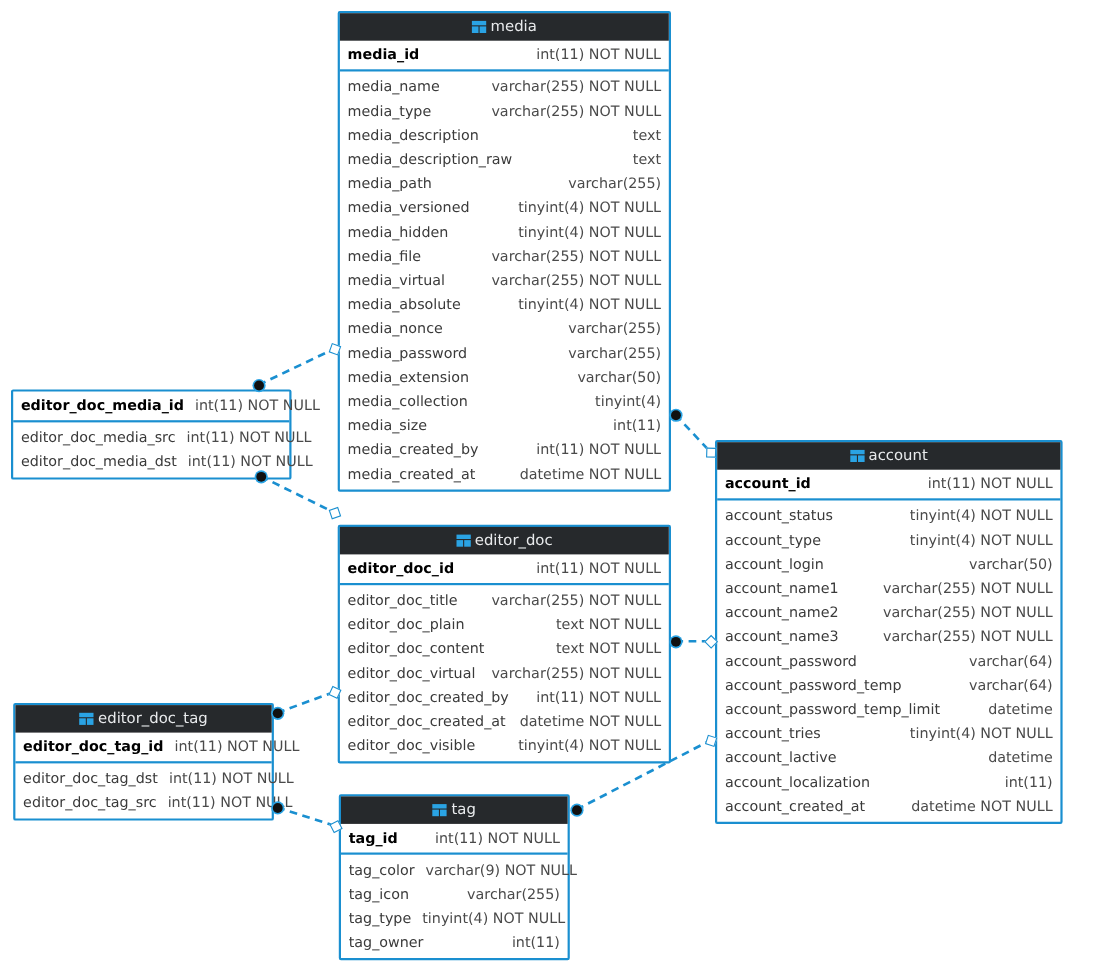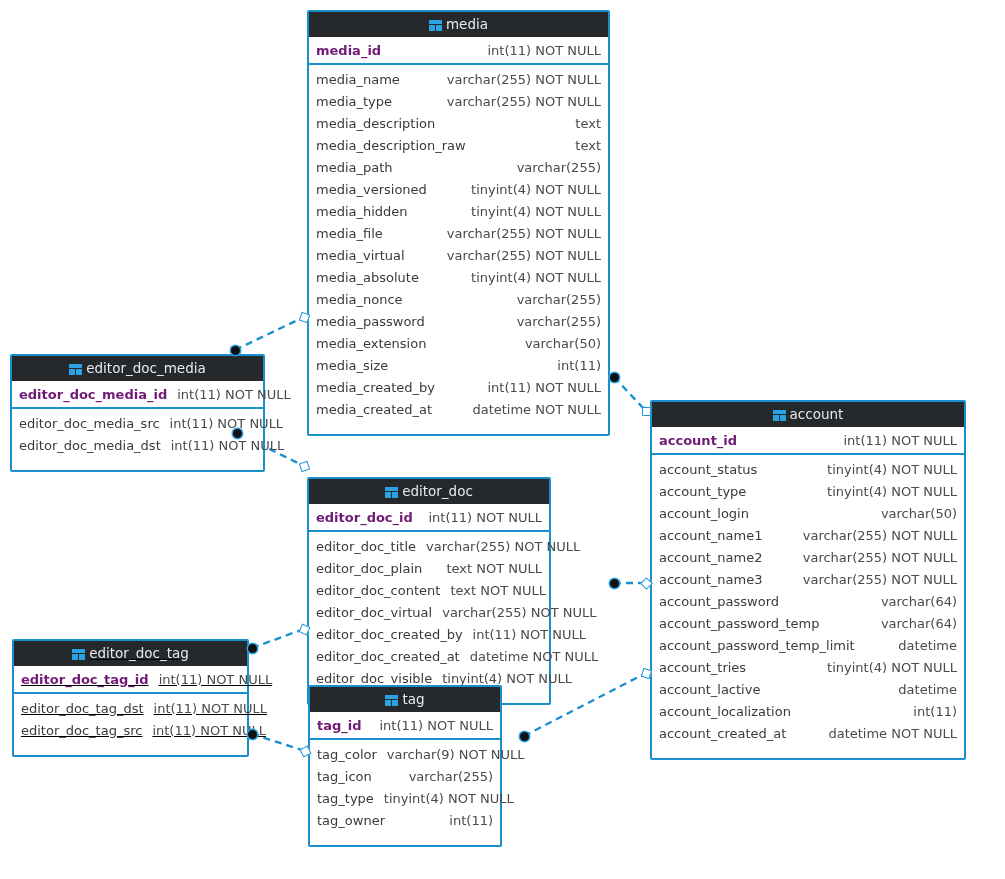--- a/index.html
+++ b/index.html
@@ -76,33 +76,33 @@
     font-size: 13px;
     color: #3a3a3a;
     white-space: nowrap;
     box-sizing: border-box;
   }
   .pk-row .col-row {
     height: 26px;
   }
   .pk-row .col-name {
     font-weight: bold;
-    color: #701a75;
+    color: #000000;
   }
   .col-name {
     text-align: left;
     padding-right: 10px;
   }
   .col-type {
     text-align: center;
     color: #4a4a4a;
   }
   .body-rows {
     padding-top: 3px;
-    padding-bottom: 14px;
+    padding-bottom: 3px;
   }
   
   .marker {
     position: absolute;
     pointer-events: none;
   }
   .marker-dot {
     width: 9px;
     height: 9px;
     margin-left: -4.5px;
@@ -189,20 +189,24 @@
         </div>
         <div class="col-row">
           <span class="col-name">media_password</span>
           <span class="col-type">varchar(255)</span>
         </div>
         <div class="col-row">
           <span class="col-name">media_extension</span>
           <span class="col-type">varchar(50)</span>
         </div>
         <div class="col-row">
+          <span class="col-name">media_collection</span>
+          <span class="col-type">tinyint(4)</span>
+        </div>
+        <div class="col-row">
           <span class="col-name">media_size</span>
           <span class="col-type">int(11)</span>
         </div>
         <div class="col-row">
           <span class="col-name">media_created_by</span>
           <span class="col-type">int(11) NOT NULL</span>
         </div>
         <div class="col-row">
           <span class="col-name">media_created_at</span>
           <span class="col-type">datetime NOT NULL</span>
@@ -265,21 +269,21 @@
         <div class="col-row">
           <span class="col-name">account_localization</span>
           <span class="col-type">int(11)</span>
         </div>
         <div class="col-row">
           <span class="col-name">account_created_at</span>
           <span class="col-type">datetime NOT NULL</span>
         </div>
       </div>
     </div>
-    <div class="entity" style="left: 307px; top: 477px; width: 244px;">
+    <div class="entity" style="left: 307px; top: 477px; width: 303px;">
       <div class="entity-header"><span class="tbl-icon"><i class="r1"></i><i class="r2"></i><i class="r3"></i></span><span>editor_doc</span></div>
       <div class="pk-row">
         <div class="col-row">
           <span class="col-name">editor_doc_id</span>
           <span class="col-type">int(11) NOT NULL</span>
         </div>
       </div>
       <div class="body-rows">
         <div class="col-row">
           <span class="col-name">editor_doc_title</span>
@@ -305,58 +309,57 @@
           <span class="col-name">editor_doc_created_at</span>
           <span class="col-type">datetime NOT NULL</span>
         </div>
         <div class="col-row">
           <span class="col-name">editor_doc_visible</span>
           <span class="col-type">tinyint(4) NOT NULL</span>
         </div>
       </div>
     </div>
     <div class="entity" style="left: 10px; top: 354px; width: 255px;">
-      <div class="entity-header"><span class="tbl-icon"><i class="r1"></i><i class="r2"></i><i class="r3"></i></span><span>editor_doc_media</span></div>
       <div class="pk-row">
         <div class="col-row">
           <span class="col-name">editor_doc_media_id</span>
           <span class="col-type">int(11) NOT NULL</span>
         </div>
       </div>
       <div class="body-rows">
         <div class="col-row">
           <span class="col-name">editor_doc_media_src</span>
           <span class="col-type">int(11) NOT NULL</span>
         </div>
         <div class="col-row">
           <span class="col-name">editor_doc_media_dst</span>
           <span class="col-type">int(11) NOT NULL</span>
         </div>
       </div>
     </div>
-    <div class="entity" style="left: 12px; top: 639px; width: 237px; text-decoration: underline;">
+    <div class="entity" style="left: 12px; top: 639px; width: 237px;">
       <div class="entity-header"><span class="tbl-icon"><i class="r1"></i><i class="r2"></i><i class="r3"></i></span><span>editor_doc_tag</span></div>
       <div class="pk-row">
         <div class="col-row">
           <span class="col-name">editor_doc_tag_id</span>
           <span class="col-type">int(11) NOT NULL</span>
         </div>
       </div>
       <div class="body-rows">
         <div class="col-row">
           <span class="col-name">editor_doc_tag_dst</span>
           <span class="col-type">int(11) NOT NULL</span>
         </div>
         <div class="col-row">
           <span class="col-name">editor_doc_tag_src</span>
           <span class="col-type">int(11) NOT NULL</span>
         </div>
       </div>
     </div>
-    <div class="entity" style="left: 308px; top: 685px; width: 194px;">
+    <div class="entity" style="left: 308px; top: 722px; width: 210px;">
       <div class="entity-header"><span class="tbl-icon"><i class="r1"></i><i class="r2"></i><i class="r3"></i></span><span>tag</span></div>
       <div class="pk-row">
         <div class="col-row">
           <span class="col-name">tag_id</span>
           <span class="col-type">int(11) NOT NULL</span>
         </div>
       </div>
       <div class="body-rows">
         <div class="col-row">
           <span class="col-name">tag_color</span>

